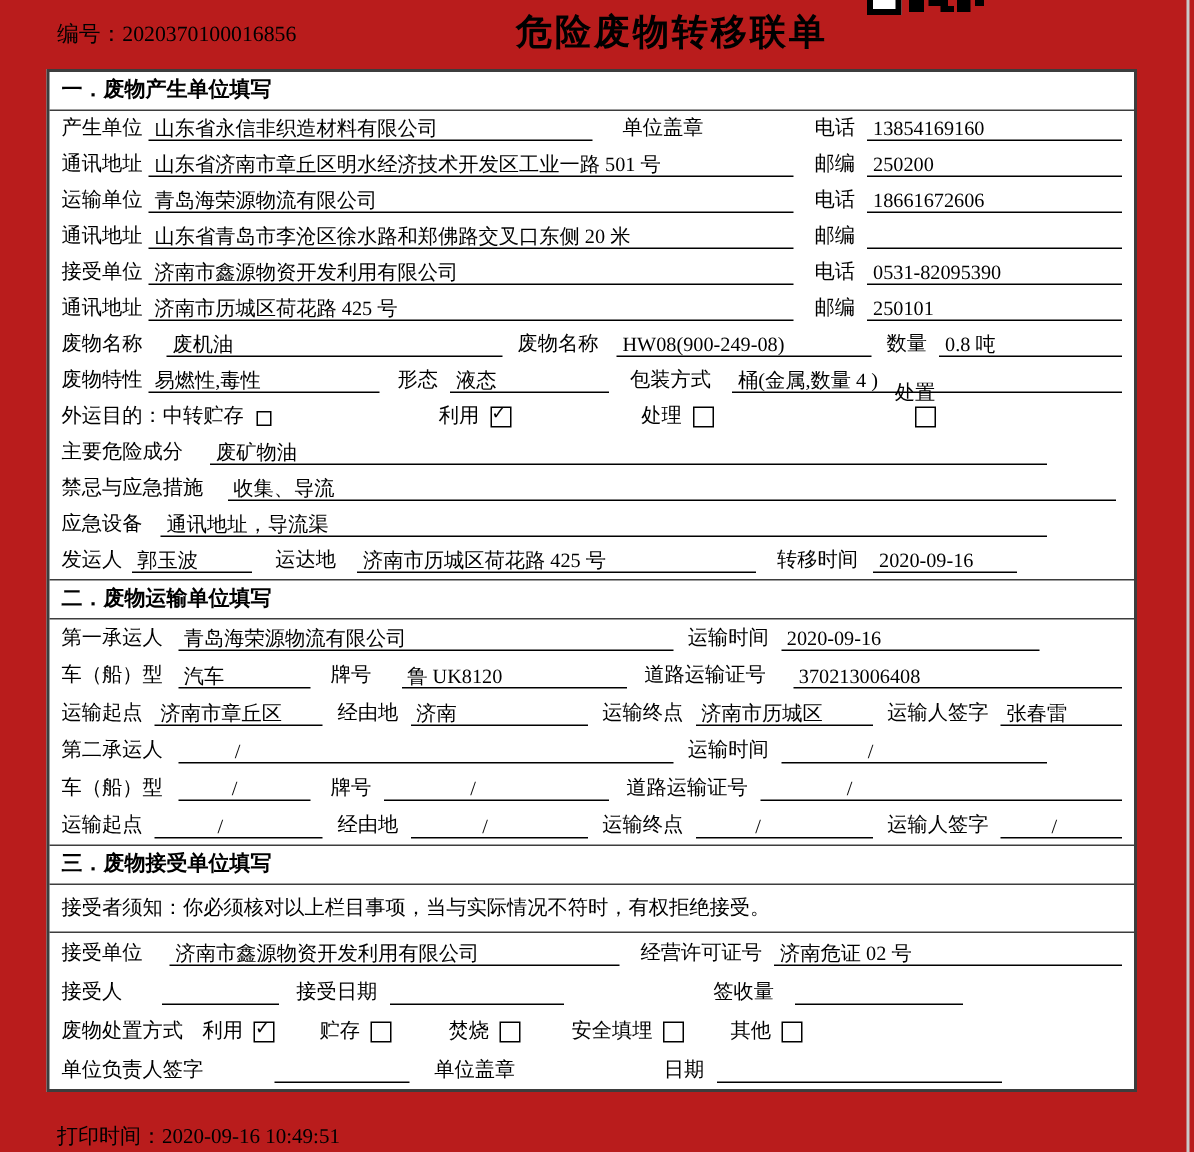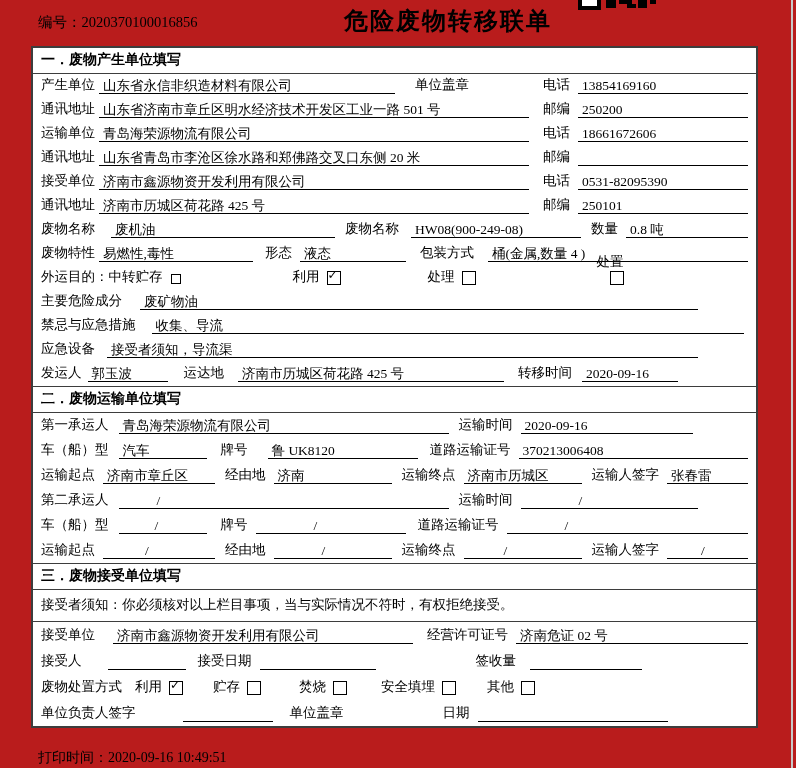--- a/index.html
+++ b/index.html
@@ -173,21 +173,21 @@
         <span class="fld grow" style="margin-left:18px;margin-right:50px;">废矿物油</span>
       </div>
 
       <div class="row">
         <span class="lbl">禁忌与应急措施</span>
         <span class="fld grow" style="margin-left:16px;margin-right:4px;">收集、导流</span>
       </div>
 
       <div class="row">
         <span class="lbl">应急设备</span>
-        <span class="fld grow" style="margin-left:12px;margin-right:50px;">接受者须知，导流渠</span>
+        <span class="fld grow" style="margin-left:12px;margin-right:50px;">通讯地址，导流渠</span>
       </div>
 
       <div class="row">
         <span class="lbl">发运人</span>
         <span class="fld" style="width:80px;margin-left:6px;">郭玉波</span>
         <span class="lbl" style="margin-left:16px;">运达地</span>
         <span class="fld" style="width:266px;margin-left:14px;">济南市历城区荷花路 425 号</span>
         <span class="lbl" style="margin-left:14px;">转移时间</span>
         <span class="fld grow" style="margin-left:10px;margin-right:70px;">2020-09-16</span>
       </div>
@@ -202,21 +202,21 @@
         <span class="lbl" style="margin-left:10px;">运输时间</span>
         <span class="fld grow" style="margin-left:8px;margin-right:55px;">2020-09-16</span>
       </div>
 
       <div class="row">
         <span class="lbl">车（船）型</span>
         <span class="fld" style="width:88px;margin-left:10px;">汽车</span>
         <span class="lbl" style="margin-left:14px;">牌号</span>
         <span class="fld" style="width:150px;margin-left:20px;">鲁 UK8120</span>
         <span class="lbl" style="margin-left:12px;">道路运输证号</span>
-        <span class="fld grow" style="margin-left:8px;">370213006408</span>
+        <span class="fld grow" style="margin-left:18px;">370213006408</span>
       </div>
 
       <div class="row">
         <span class="lbl">运输起点</span>
         <span class="fld" style="width:112px;margin-left:8px;">济南市章丘区</span>
         <span class="lbl" style="margin-left:10px;">经由地</span>
         <span class="fld" style="width:118px;margin-left:8px;">济南</span>
         <span class="lbl" style="margin-left:10px;">运输终点</span>
         <span class="fld" style="width:118px;margin-left:8px;">济南市历城区</span>
         <span class="lbl" style="margin-left:10px;">运输人签字</span>

